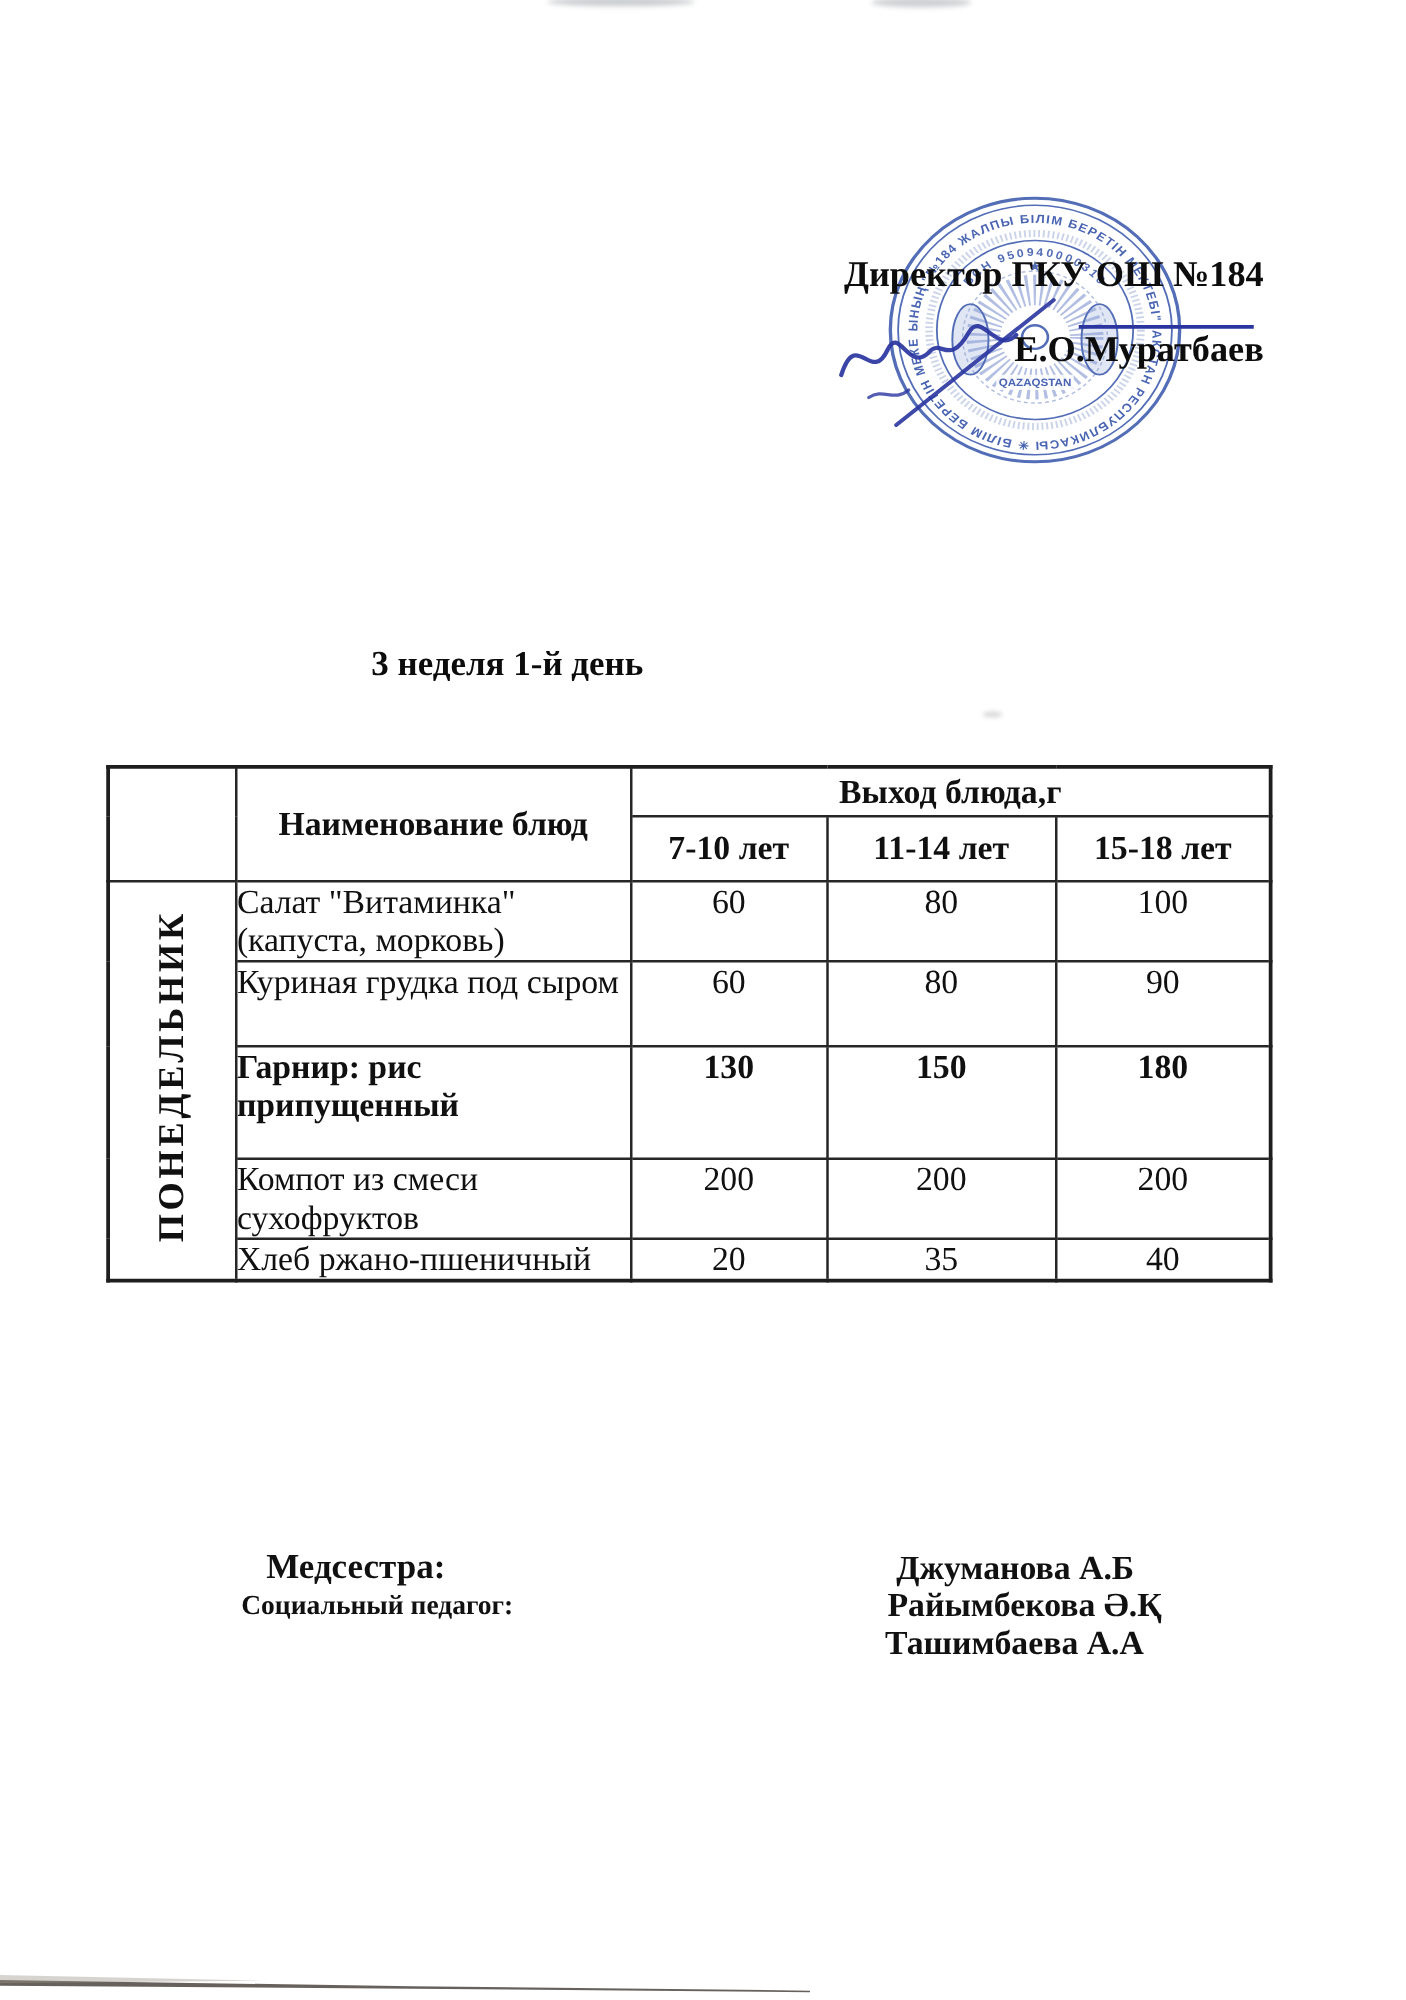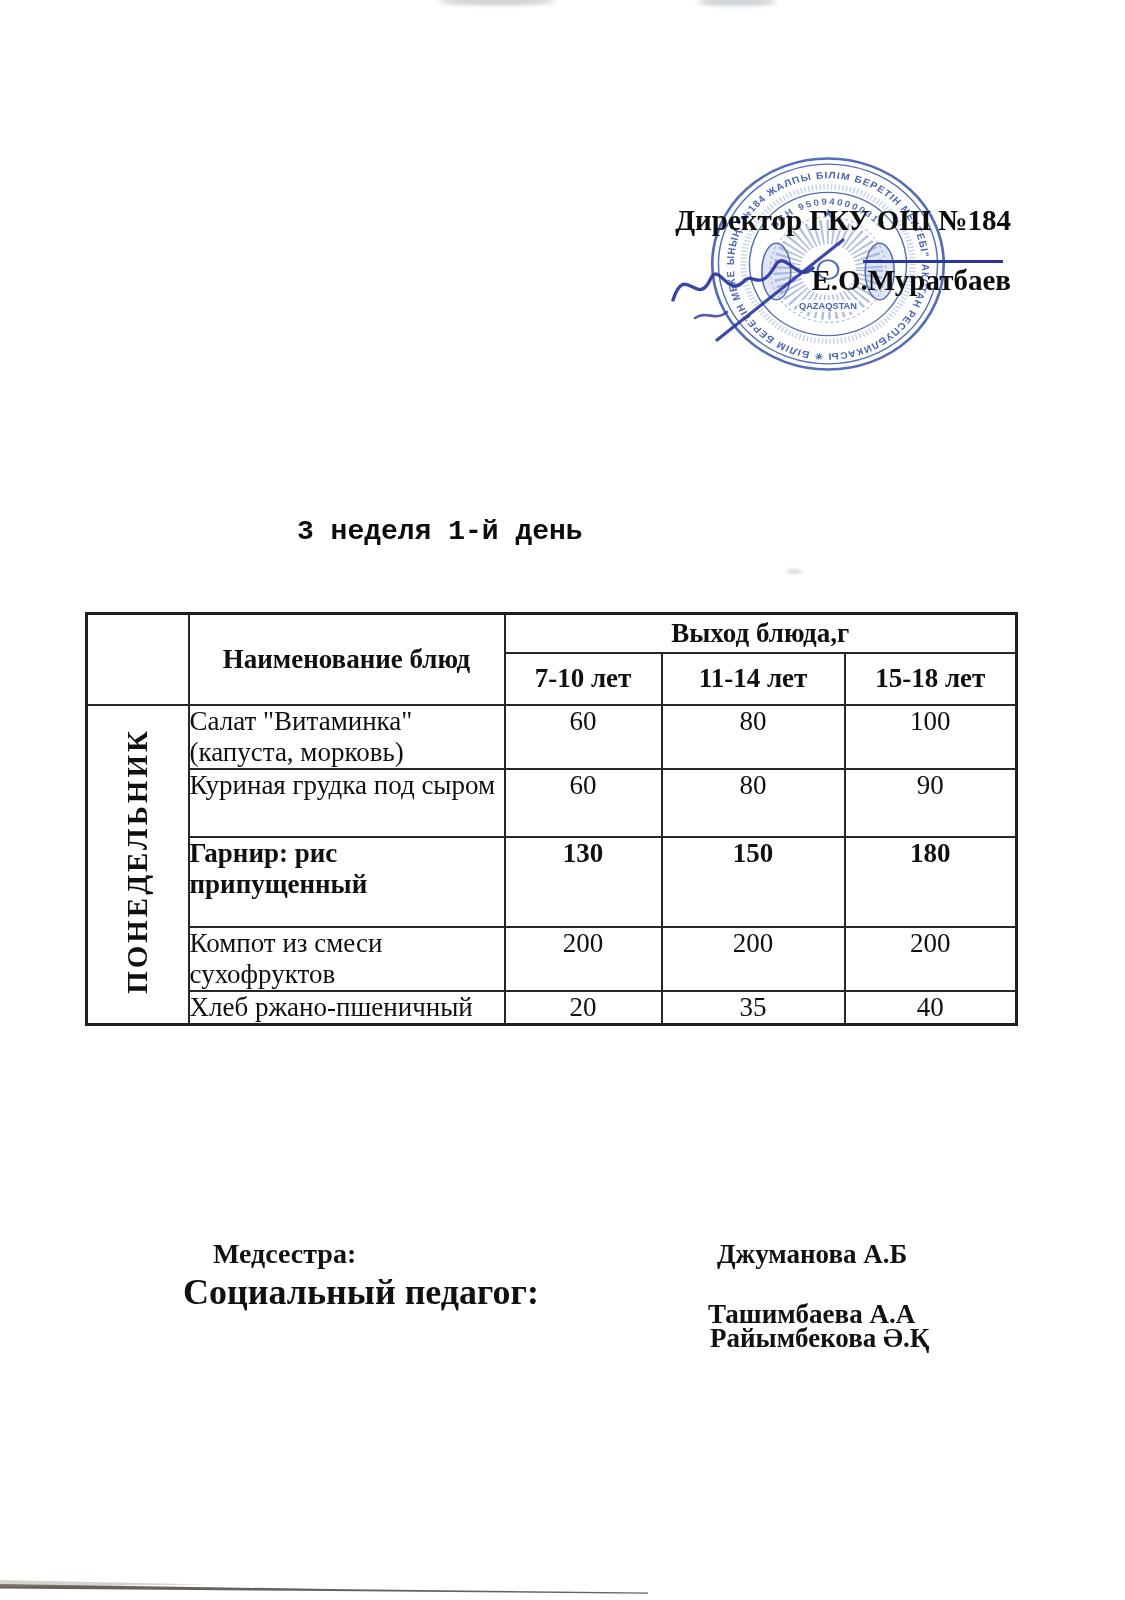--- a/index.html
+++ b/index.html
@@ -14,41 +14,41 @@
     font-weight:700;font-size:29px;line-height:30.5px;color:#0d0d0d;z-index:3;
   }
   .sig-row{display:flex;align-items:flex-end;flex-direction:column;}
   .sig-line{display:inline-block;width:140px;height:24px;border-bottom:3.5px solid #2a35a0;margin-right:8px;margin-bottom:2px;}
   
   .stamp{position:absolute;left:704px;top:151px;width:248px;height:226px;z-index:2;opacity:.95;filter:blur(.3px);}
   .signature-svg{position:absolute;left:655px;top:222px;width:215px;height:130px;z-index:4;}
   
   .title{position:absolute;top:374px;left:0;width:1125px;text-align:center;
          font-weight:700;font-size:29px;line-height:33px;color:#0c0c0c;}
-  .week-label{position:absolute;left:297px;top:516px;font-weight:700;font-size:28px;color:#0c0c0c;font-family:Liberation Mono, monospace;}
+  .week-label{position:absolute;left:297px;top:516px;font-weight:700;font-size:28px;color:#0c0c0c;}
   
   .menu-table{
     position:absolute;left:85px;top:612px;width:930px;
     border-collapse:collapse;table-layout:fixed;font-size:27px;color:#101010;
   }
   .menu-table th,.menu-table td{border:2.5px solid #262626;padding:0;}
   .menu-table{border:3.5px solid #1e1e1e;}
   tr.hr1{height:39px;} tr.hr2{height:52px;}
   tr.r1{height:63px;} tr.r2{height:68px;} tr.r3{height:90px;font-weight:bold;} tr.r4{height:62px;} tr.r5{height:33px;}
   .h-name,.h-group,.h-age{font-weight:700;text-align:center;vertical-align:middle;font-size:27px;}
   .dish-cell{vertical-align:top;text-align:left;padding:2px 6px 0 10px;white-space:pre-line;line-height:31px;font-size:27px;}
   .val-cell{vertical-align:top;text-align:center;padding-top:3px;font-size:27px;}
   .day-cell{vertical-align:middle;text-align:center;}
   .day-text{display:inline-block;writing-mode:vertical-rl;transform:rotate(180deg);
             font-weight:700;font-size:29px;letter-spacing:3px;white-space:nowrap;}
   
   .sig-label-1{position:absolute;left:213px;top:1238px;font-weight:700;font-size:28px;text-align:right;}
-  .sig-label-2{position:absolute;left:183px;top:1271px;font-weight:700;font-size:36px;}
+  .sig-label-2{position:absolute;left:193px;top:1271px;font-weight:700;font-size:22px;}
   .sig-name-1{position:absolute;left:717px;top:1239px;font-weight:700;font-size:27px;}
-  .sig-name-2{position:absolute;left:710px;top:1323px;font-weight:700;font-size:27px;}
+  .sig-name-2{position:absolute;left:710px;top:1269px;font-weight:700;font-size:27px;}
   .sig-name-3{position:absolute;left:708px;top:1299px;font-weight:700;font-size:27px;}
   
   .smudge-a{position:absolute;left:438px;top:-2px;width:118px;height:7px;background:#8a9096;opacity:.45;filter:blur(2px);border-radius:50%;}
   .smudge-b{position:absolute;left:697px;top:-2px;width:80px;height:8px;background:#8a9096;opacity:.42;filter:blur(2px);border-radius:50%;}
   .mark-1{position:absolute;left:786px;top:569px;width:16px;height:5px;background:#888;opacity:.3;filter:blur(1.5px);border-radius:50%;}
   .bottom-edge{position:absolute;left:0;top:1576px;width:1125px;height:24px;}
 </style>
 </head>
 <body>
 

